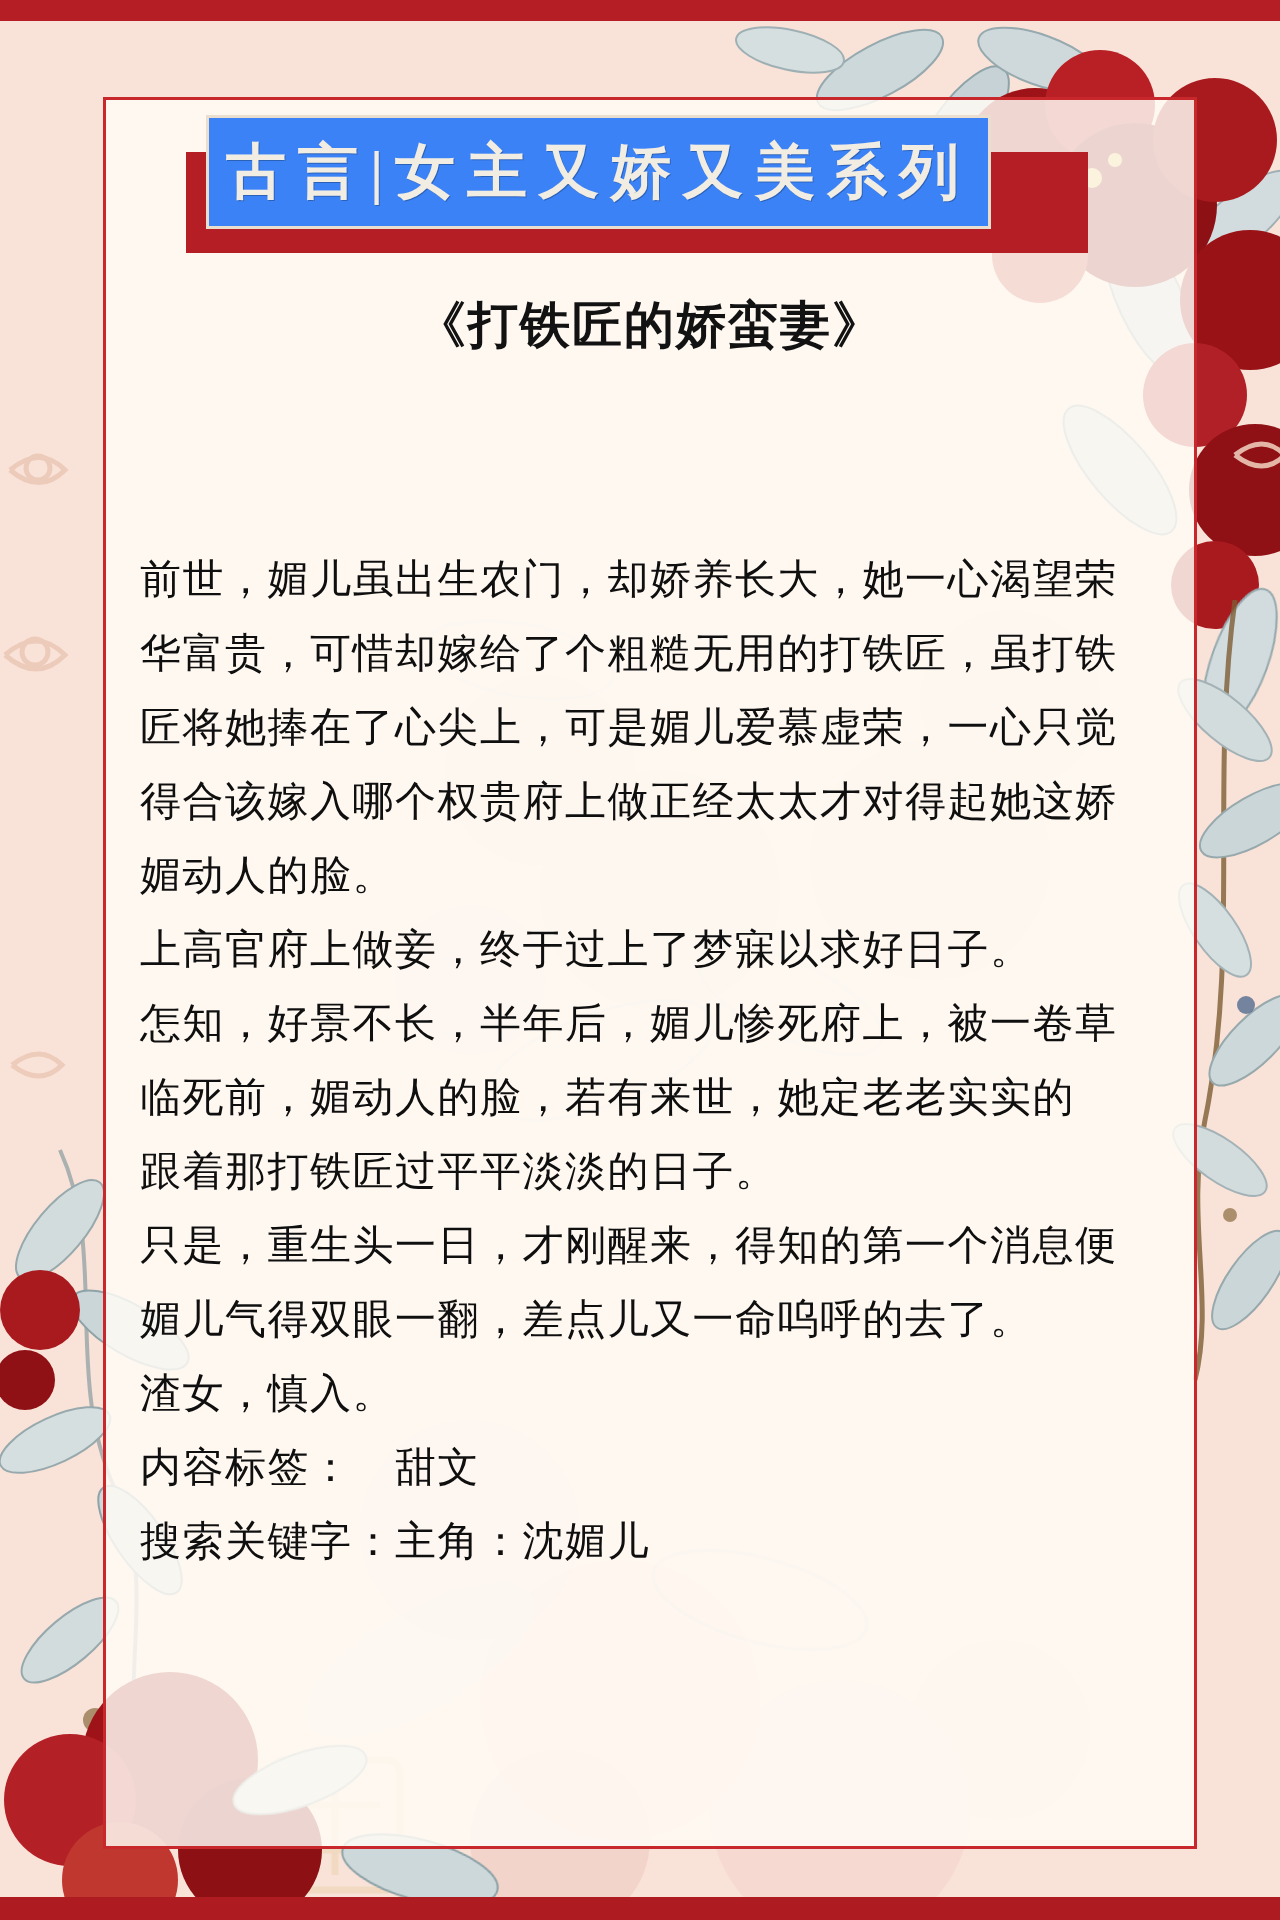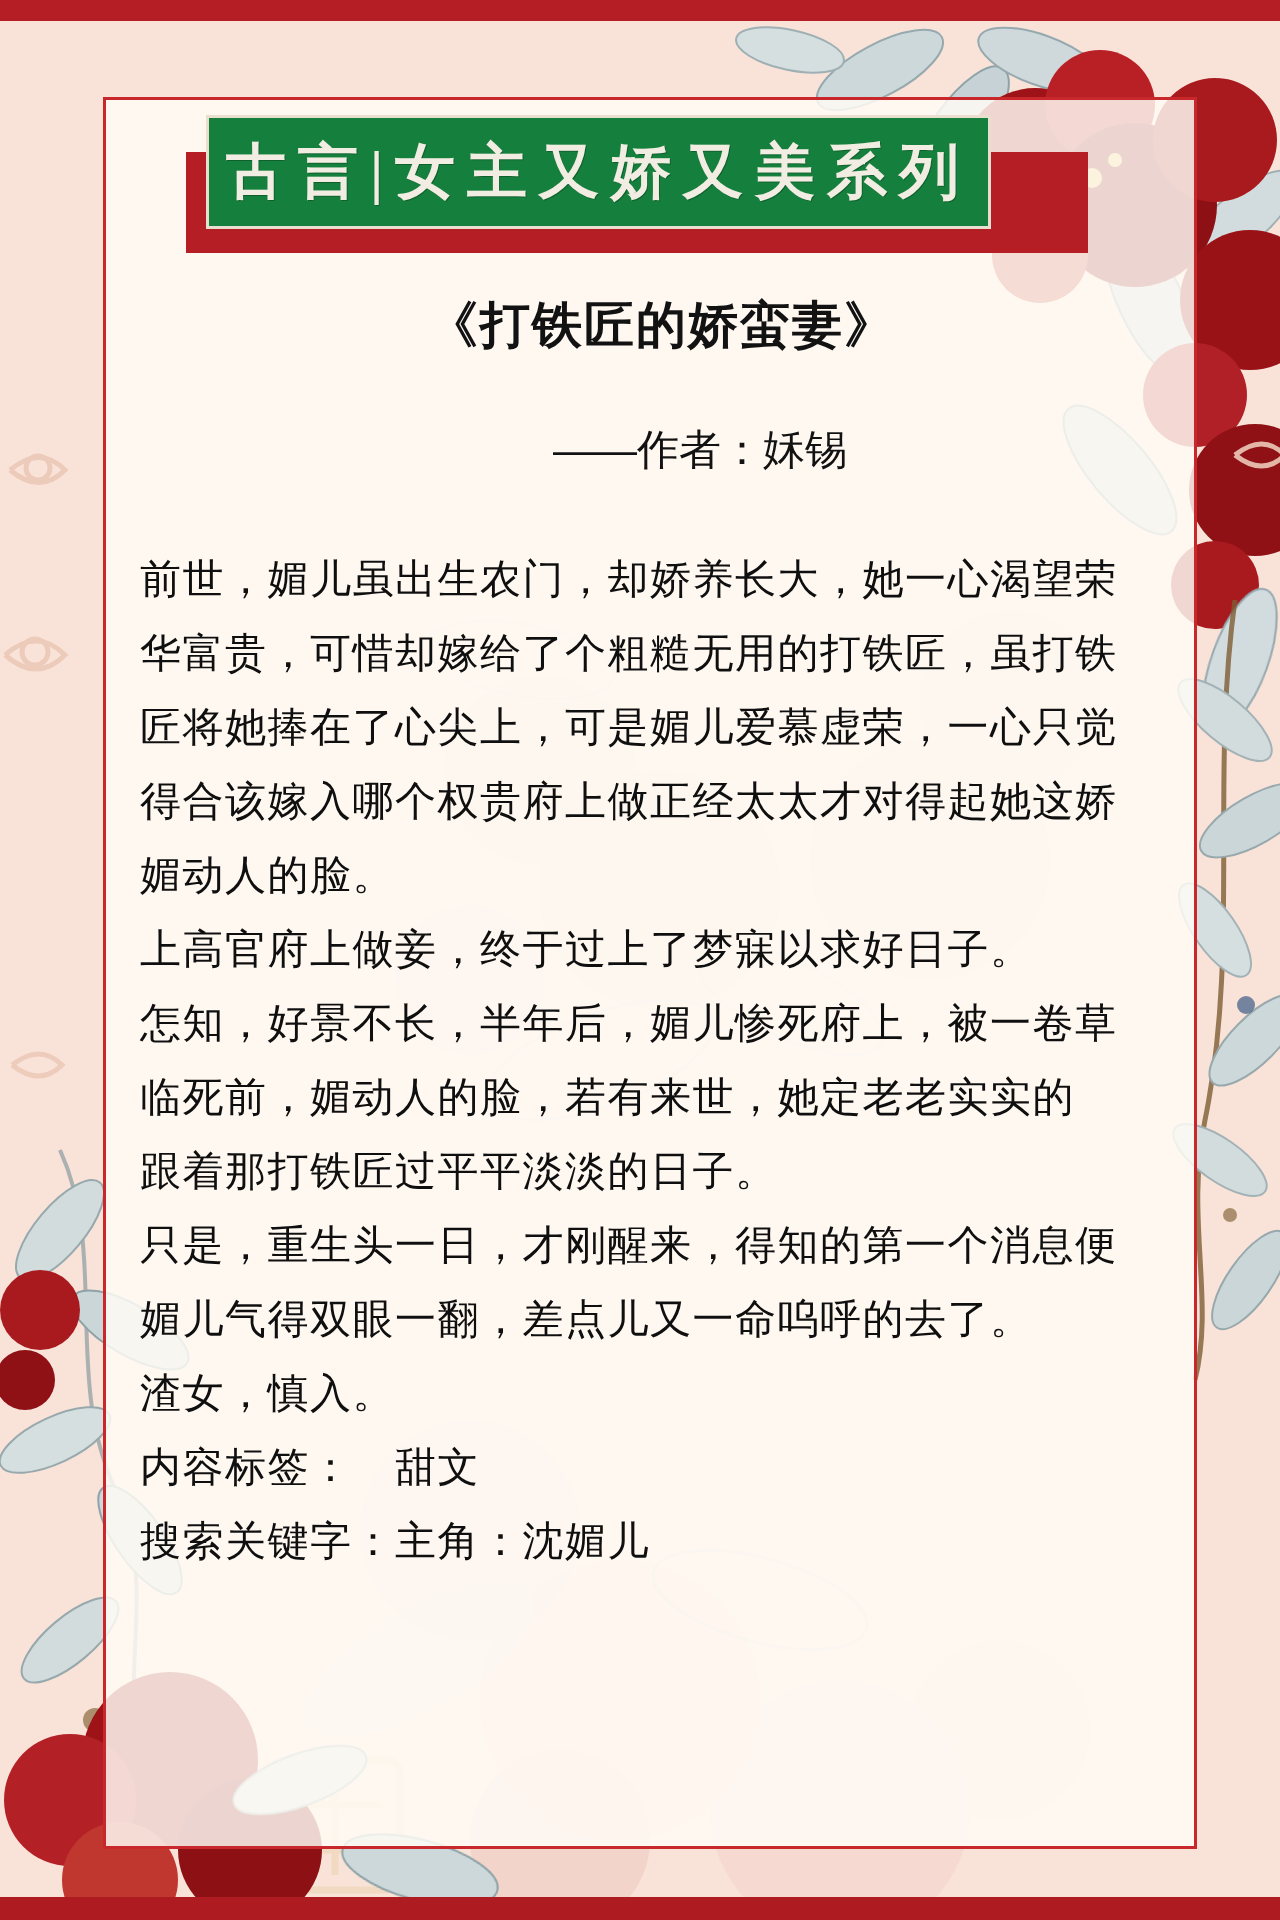--- a/index.html
+++ b/index.html
@@ -16,28 +16,28 @@
     position:absolute; left:103px; top:97px; width:1094px; height:1752px;
     background:rgba(255,251,246,0.84);
     border:3px solid #c8272c; box-sizing:border-box; z-index:3;
   }
   .banner-red{
     position:absolute; left:80px; top:52px; width:902px; height:101px;
     background:#b41e24;
   }
   .banner-teal{
     position:absolute; left:100px; top:15px; width:785px; height:114px;
-    background:#15803d; border:3px solid #eadfce; box-sizing:border-box;
+    background:#3b82f6; border:3px solid #eadfce; box-sizing:border-box;
     display:flex; align-items:center; justify-content:center;
     color:#f2ede2; font-size:60px; font-weight:bold; letter-spacing:12px;
     font-family:"Liberation Serif", serif;
     text-shadow:1px 1px 0 rgba(0,0,0,0.25);
   }
   .book-title{
-    position:absolute; left:12px; width:100%; top:192px; text-align:center;
+    position:absolute; left:0; width:100%; top:192px; text-align:center;
     font-size:50px; font-weight:bold; color:#121212; letter-spacing:2px;
   }
   .author-line{
     position:absolute; left:0; width:100%; top:322px; text-align:center;
     padding-left:100px; box-sizing:border-box;
     font-size:42px; color:#121212;
   }
   .synopsis{
     position:absolute; left:34px; top:436px; width:1040px;
     font-size:41px; line-height:62px; letter-spacing:1.5px; color:#0f0f0f;
@@ -149,21 +149,20 @@
 
   <div class="panel">
 
     <div class="banner-red"></div>
     <div class="banner-teal">
       <span>古言|女主又娇又美系列</span>
     </div>
 
     <div class="book-title">《打铁匠的娇蛮妻》</div>
 
-    <div class="author-line">——作者：姀锡</div>
 
     <div class="synopsis">
       <div>
           <div class="line">前世，媚儿虽出生农门，却娇养长大，她一心渴望荣</div>
           <div class="line">华富贵，可惜却嫁给了个粗糙无用的打铁匠，虽打铁</div>
           <div class="line">匠将她捧在了心尖上，可是媚儿爱慕虚荣，一心只觉</div>
           <div class="line">得合该嫁入哪个权贵府上做正经太太才对得起她这娇</div>
           <div class="line">媚动人的脸。</div>
           <div class="line">上高官府上做妾，终于过上了梦寐以求好日子。</div>
           <div class="line">怎知，好景不长，半年后，媚儿惨死府上，被一卷草</div>

